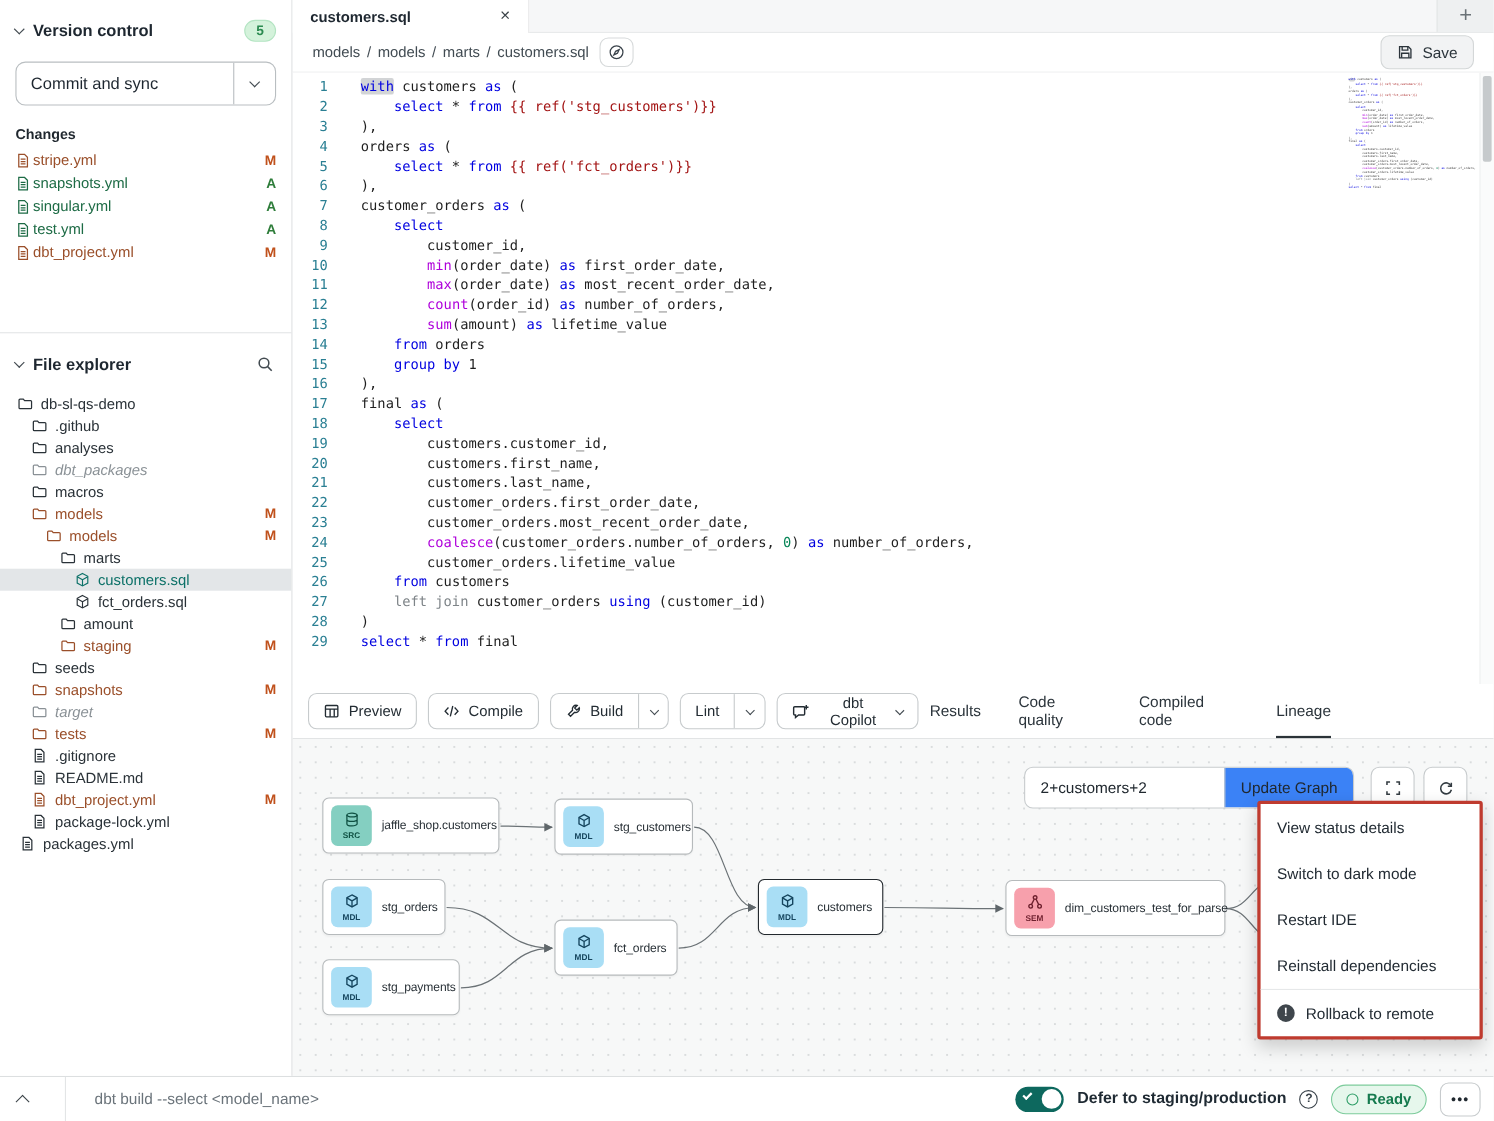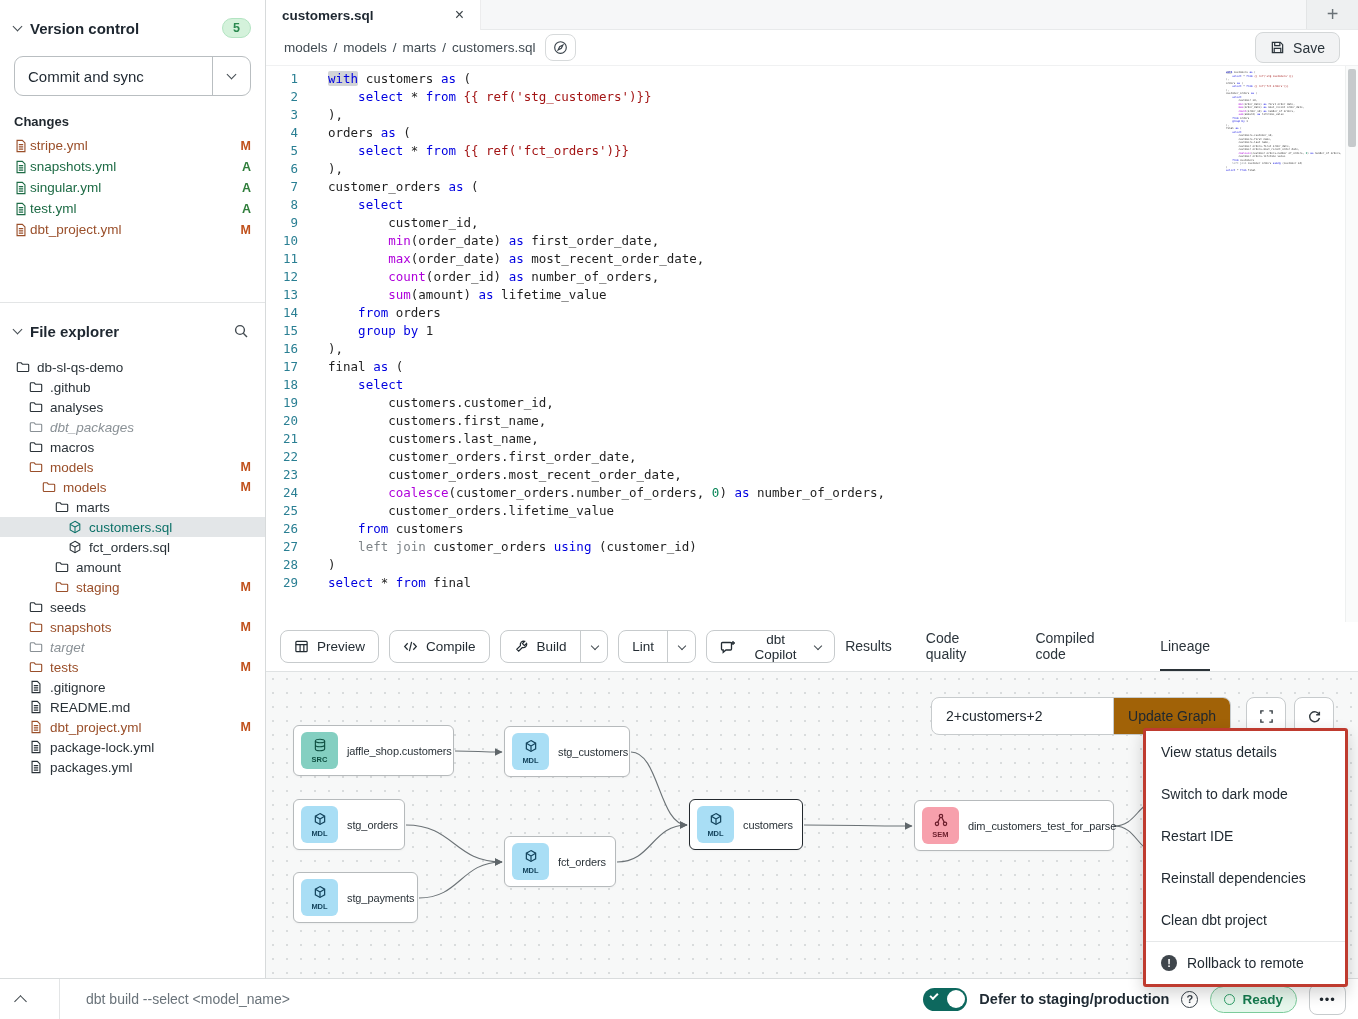--- a/index.html
+++ b/index.html
@@ -74,21 +74,21 @@
   .edges{position:absolute;inset:0;}
   .gnode{position:absolute;height:51px;background:#fff;border:1px solid #b6babc;border-radius:6px;display:flex;align-items:center;padding-left:7px;gap:9px;box-shadow:0 1px 2px rgba(0,0,0,.04);cursor:pointer;}
   .gnode.sel{border:1.8px solid #23292e;}
   .gbadge{width:37px;height:37px;border-radius:6px;display:flex;flex-direction:column;align-items:center;justify-content:center;gap:1px;font-size:7.5px;font-weight:700;flex:none;}
   .gbadge.mdl{background:#a9def5;color:#15455e;}
   .gbadge.src{background:#84cfc1;color:#0e4f41;}
   .gbadge.sem{background:#f7a0ac;color:#6d1f2d;}
   .glabel{font-size:11px;color:#2a3238;white-space:nowrap;letter-spacing:-.1px;}
   .gctrl{position:absolute;top:25px;left:665px;display:flex;height:38px;width:300px;background:#fff;border:1px solid #c7cbcd;border-radius:8px;overflow:hidden;}
   .gctrl .sel-input{flex:1;display:flex;align-items:center;padding-left:14px;font-size:14px;color:#20282f;cursor:text;}
-  .gctrl .upd{border-left:1px solid #c7cbcd;display:flex;align-items:center;padding:0 14px;font-size:14px;color:#20282f;cursor:pointer;background:#a16207;}
+  .gctrl .upd{border-left:1px solid #c7cbcd;display:flex;align-items:center;padding:0 14px;font-size:14px;color:#20282f;cursor:pointer;background:#3b82f6;}
   .sq-btn{position:absolute;top:25px;width:40px;height:38px;background:#fff;border:1px solid #c7cbcd;border-radius:8px;display:flex;align-items:center;justify-content:center;cursor:pointer;color:#343c42;}
   .sq-btn.fs{left:980px;} .sq-btn.rf{left:1028px;}
 
   
   .menu{position:absolute;left:1143px;top:728px;width:205px;background:#fff;border:3px solid #bf3b2f;border-radius:3px;box-shadow:0 6px 16px rgba(0,0,0,.18);z-index:60;}
   .mitem{height:42px;display:flex;align-items:center;gap:10px;padding-left:15px;font-size:14px;color:#222b33;cursor:pointer;}
   .mdiv{border-top:1px solid #e6e8e9;}
   .alert-ic{width:16px;height:16px;border-radius:50%;background:#3f464c;color:#fff;font-size:11px;font-weight:700;display:flex;align-items:center;justify-content:center;flex:none;}
 
   
@@ -361,21 +361,21 @@
             </div>
             <div class="trow" style="padding-left: 29px;">
               <span class="tic">
                 <svg width="14" height="14" viewBox="0 0 16 16" fill="none" stroke="currentColor" stroke-width="1.3">
                   <path d="M3.5 1.5h6l3 3v10h-9z"></path>
                   <path d="M5.5 6.5h5M5.5 9h5M5.5 11.5h5"></path>
                 </svg>
               </span>
               <span>package-lock.yml</span>
             </div>
-            <div class="trow" style="padding-left: 29px;">
+            <div class="trow" style="padding-left: 18px;">
               <span class="tic">
                 <svg width="14" height="14" viewBox="0 0 16 16" fill="none" stroke="currentColor" stroke-width="1.3">
                   <path d="M3.5 1.5h6l3 3v10h-9z"></path>
                   <path d="M5.5 6.5h5M5.5 9h5M5.5 11.5h5"></path>
                 </svg>
               </span>
               <span>packages.yml</span>
             </div>
           </div>
       </section>
@@ -636,23 +636,20 @@
       </div>
       <div class="mitem">
         <span>Switch to dark mode</span>
       </div>
       <div class="mitem">
         <span>Restart IDE</span>
       </div>
       <div class="mitem">
         <span>Reinstall dependencies</span>
       </div>
-      <div class="mitem">
-        <span>Clean dbt project</span>
-      </div>
       <div class="mdiv"></div>
       <div class="mitem">
         <span class="alert-ic">!</span>
         <span>Rollback to remote</span>
       </div>
     </div>
 
   <div class="statusbar">
     <button class="icon-btn">
         <span class="up-chev"></span>

